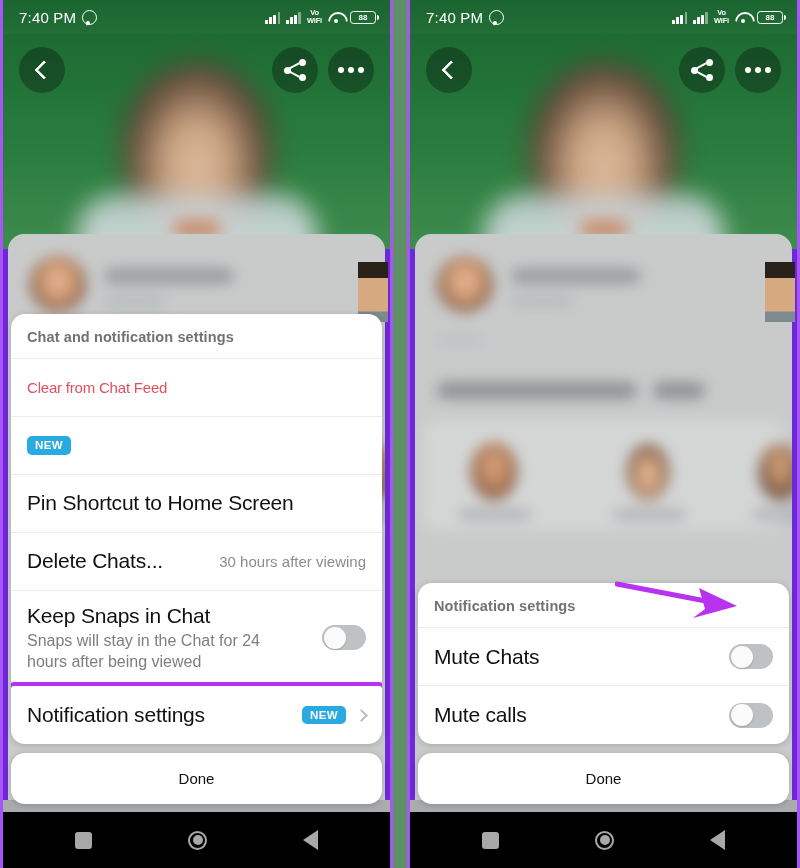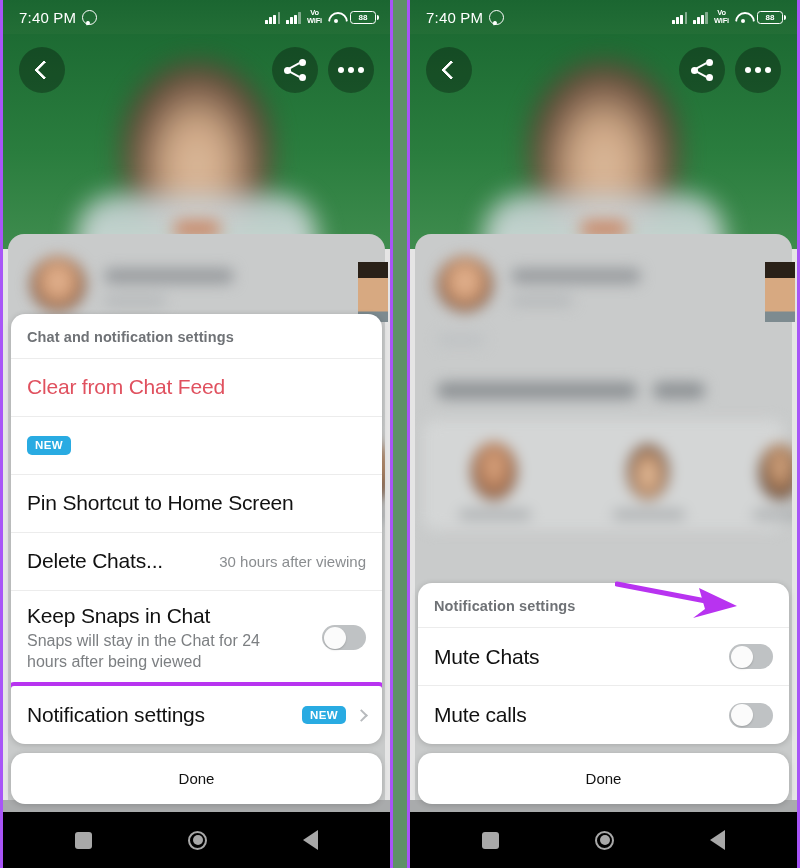--- a/index.html
+++ b/index.html
@@ -18,21 +18,21 @@
 
   
   .phone {
     position: relative;
     width: 393px;
     height: 868px;
     border: 3px solid #a855f7;
     border-top: none;
     border-bottom: none;
     overflow: hidden;
-    background: #e5e5e5;
+    background: #6d28d9;
     flex: 0 0 auto;
   }
   .phone.left  { margin-right: 0; }
   .gap { flex: 0 0 14px; background: #5f9167; height: 868px; }
 
   
   .statusbar {
     position: relative;
     height: 34px;
     display: flex;
@@ -166,21 +166,21 @@
     letter-spacing:.1px;
   }
   .row {
     display:flex; align-items:center; justify-content:space-between;
     padding: 13px 16px; min-height:58px;
     border-bottom:1px solid #ececec;
     gap:10px;
   }
   .row:last-child { border-bottom:none; }
   .row-title { font-size:21px; color:#111; font-weight:400; letter-spacing:-.2px;}
-  .row-danger { font-size:21px; color:#e0515f; font-weight:400; letter-spacing:-.2px;}
+  .row-danger { font-size:15px; color:#e0515f; font-weight:400; letter-spacing:-.2px;}
   .row-value { font-size:15px; color:#8a8d90; white-space:nowrap;}
   .row-left { display:flex; flex-direction:column; gap:2px; flex:1 1 auto; min-width:0;}
   .row-sub { font-size:16px; color:#7c7f82; line-height:1.32; max-width:270px;}
   .row-right { display:flex; align-items:center; gap:11px; flex:0 0 auto;}
 
   .badge-new {
     background:#29abe2; color:#fff; font-size:11.5px; font-weight:700;
     padding:3px 8px 3.5px; border-radius:5px; letter-spacing:.4px;
   }
   .chev-r { width:9px;height:9px;border-top:2.4px solid #b8bbbe;border-right:2.4px solid #b8bbbe;transform:rotate(45deg);}

